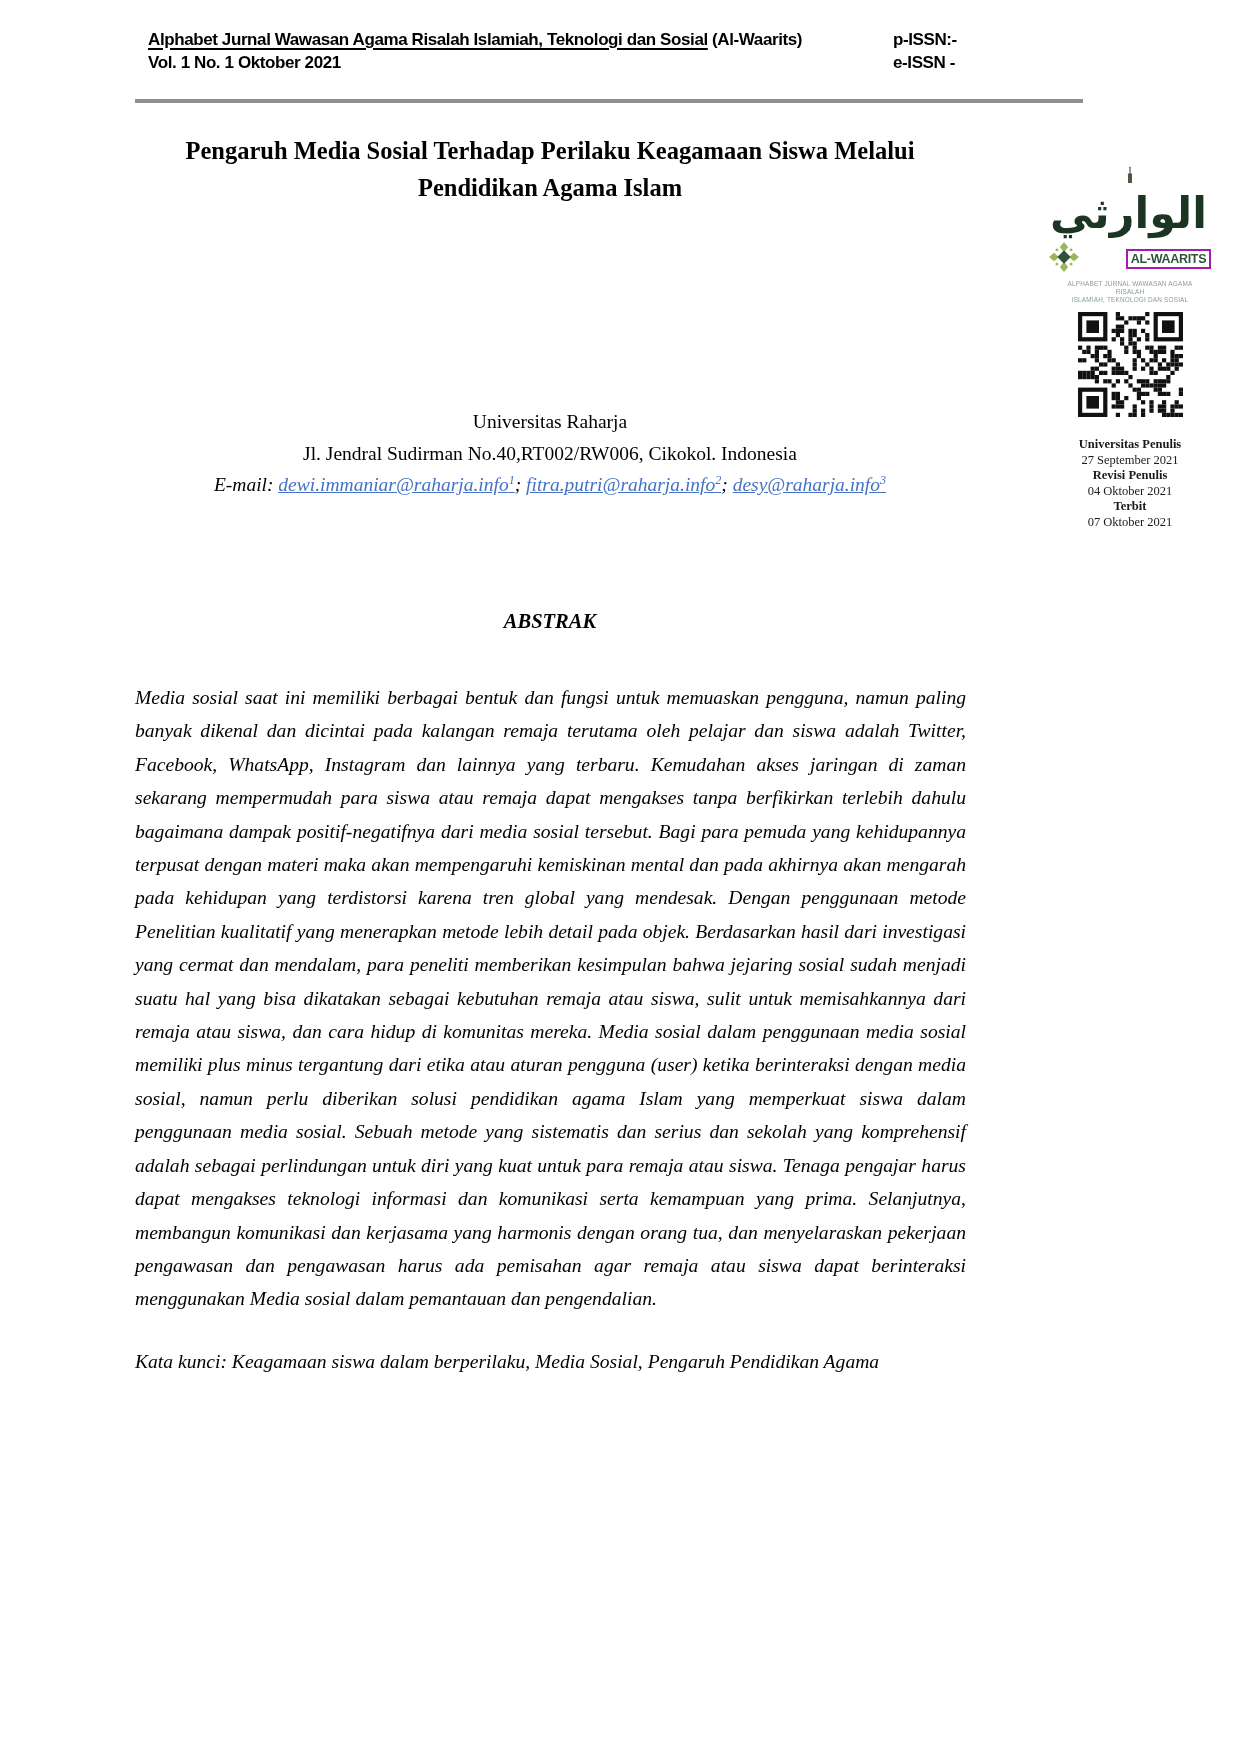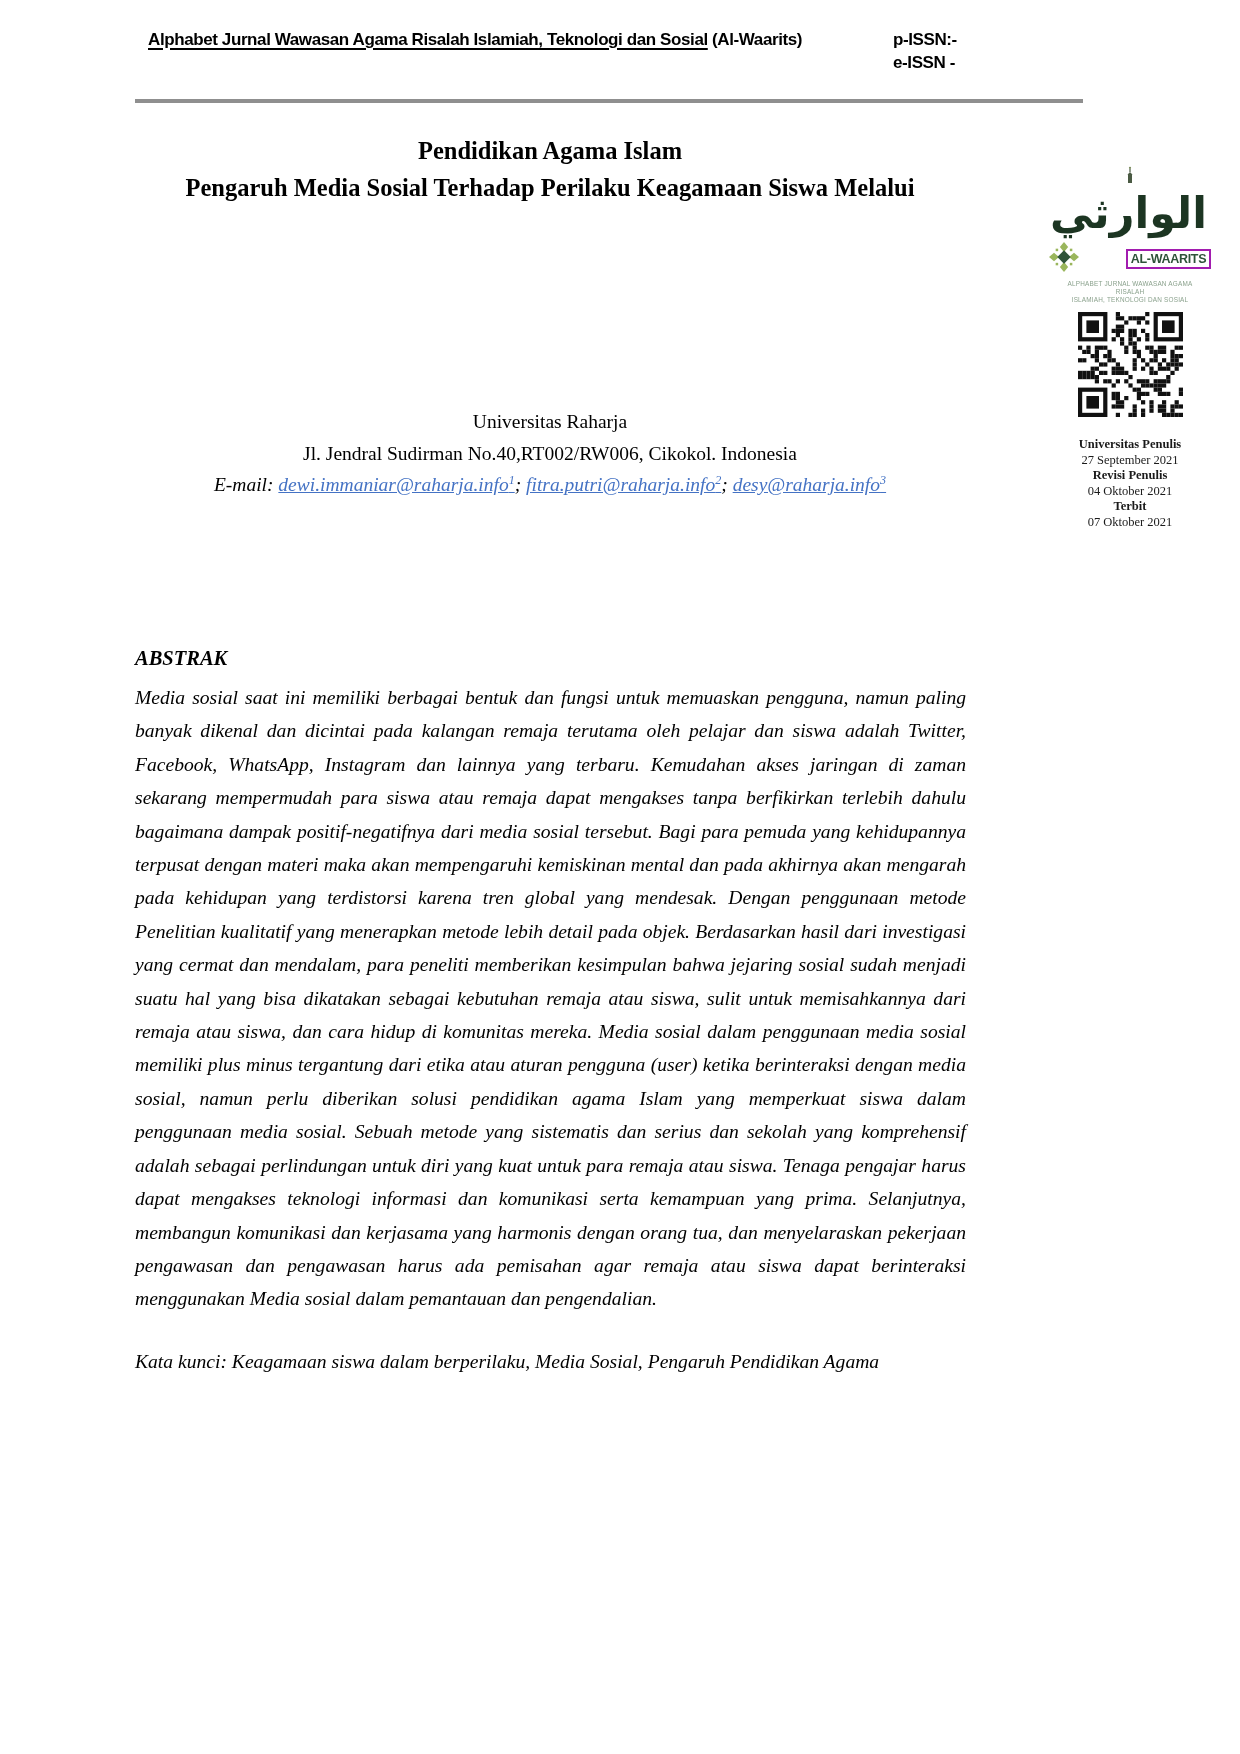--- a/index.html
+++ b/index.html
@@ -24,21 +24,21 @@
   sup{font-size:0.62em;vertical-align:super;line-height:0;}
 
   
   .affil{position:absolute;left:135px;top:406px;width:830px;text-align:center;
          font-size:19.5px;line-height:31.5px;}
   .email-line{font-style:italic;}
   .elink{color:var(--link,#4472c4);text-decoration:underline;cursor:pointer;}
   .elink sup{color:var(--link,#4472c4);}
 
   
-  .abstract-heading{position:absolute;left:135px;top:647px;width:830px;
+  .abstract-heading{position:absolute;left:135px;top:610px;width:830px;text-align:center;
                     font-weight:700;font-style:italic;font-size:20.5px;}
   .abstract{position:absolute;left:135px;top:681px;width:831px;font-style:italic;
             font-size:19.6px;line-height:33.4px;text-align:justify;}
   .abstract p{margin:0;}
   .keywords{margin-top:29px !important;font-style:italic;}
 
   
   .right-col{position:absolute;left:1053px;top:166px;width:154px;text-align:center;}
   .minaret{height:18px;margin-bottom:-4px;}
   .arabic{font-family:"DejaVu Sans",sans-serif;font-size:43px;line-height:1.35;
@@ -54,30 +54,31 @@
 
   .page-number{position:absolute;left:930px;top:1660px;width:45px;text-align:right;font-size:19px;}
 </style>
 </head>
 <body>
 
 <div class="page">
 
   <div class="header-left">
     <div><span class="journal-title">Alphabet Jurnal Wawasan Agama Risalah Islamiah, Teknologi dan Sosial</span><span> (Al-Waarits)</span></div>
+    <div>Vol. 1 No. 1 Oktober 2021</div>
   </div>
   <div class="header-right">
     <div>p-ISSN:-</div>
     <div>e-ISSN -</div>
   </div>
   <div class="rule"></div>
 
   <div class="title-block">
+    <div>Pengaruh Media Sosial Terhadap Perilaku Keagamaan Siswa Melalui</div>
     <div>Pendidikan Agama Islam</div>
-    <div>Pengaruh Media Sosial Terhadap Perilaku Keagamaan Siswa Melalui</div>
   </div>
 
 
   <div class="affil">
     <div>Universitas Raharja</div>
     <div>Jl. Jendral Sudirman No.40,RT002/RW006, Cikokol. Indonesia</div>
     <div class="email-line">
       <span>E-mail: </span><a class="elink"><span>dewi.immaniar@raharja.info</span><sup>1</sup></a><span>; </span><a class="elink"><span>fitra.putri@raharja.info</span><sup>2</sup></a><span>; </span><a class="elink"><span>desy@raharja.info</span><sup>3</sup></a>
     </div>
   </div>

